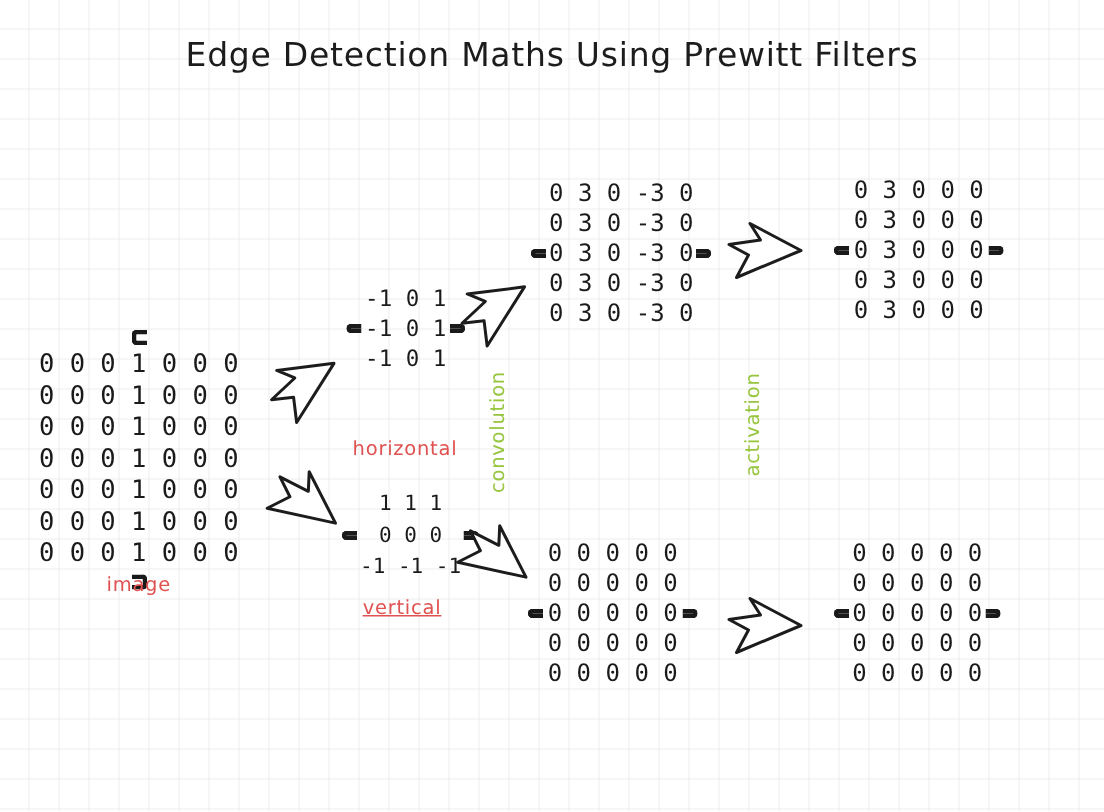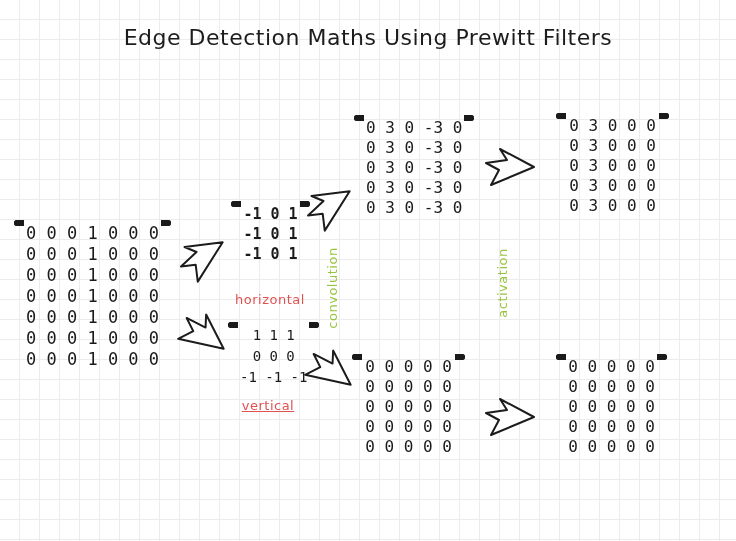--- a/index.html
+++ b/index.html
@@ -20,21 +20,21 @@
   .title {
     position: absolute; left: 0; right: 0; top: 25px;
     text-align: center;
     font-size: 22px; letter-spacing: 0.5px;
     color: #1c1c1c; font-weight: 500;
   }
 
   
   .matrix {
     position: absolute;
-    display: flex; align-items: flex-start;
+    display: flex; align-items: center;
     color: #1a1a1a;
   }
   .bk { width: 10px; flex: 0 0 10px; }
   .bk.l {
     border-left: 3px solid #1a1a1a;
     border-top: 3px solid #1a1a1a;
     border-bottom: 3px solid #1a1a1a;
     border-radius: 3px 0 0 3px;
   }
   .bk.r {
@@ -45,24 +45,24 @@
   }
   .rows {
     flex: 1 1 auto;
     display: flex; flex-direction: column;
     justify-content: space-around; align-items: center;
     font-family: "DejaVu Sans Mono", monospace;
     padding: 3px 2px;
     white-space: pre;
   }
 
-  #m-image        { left: 14px;  top: 220px; width: 157px; height: 158px; }
+  #m-image        { left: 14px;  top: 220px; width: 157px; height: 158px; flex-direction: column; }
   #m-image .rows  { font-size: 17px; line-height: 21px; }
 
-  #m-hfilter      { left: 231px; top: 201px; width: 79px;  height: 67px; font-weight: bold; }
+  #m-hfilter      { left: 231px; top: 185px; width: 79px;  height: 67px; }
   #m-hfilter .rows{ font-size: 15px; line-height: 20px; }
 
   #m-vfilter      { left: 228px; top: 322px; width: 81px;  height: 70px; }
   #m-vfilter .rows{ font-size: 14px; line-height: 21px; }
 
   #m-conv-h       { left: 354px; top: 115px; width: 113px; height: 107px; }
   #m-act-h        { left: 556px; top: 113px; width: 113px; height: 107px; }
   #m-conv-v       { left: 352px; top: 354px; width: 113px; height: 110px; }
   #m-act-v        { left: 556px; top: 354px; width: 111px; height: 110px; }
   #m-conv-h .rows, #m-act-h .rows, #m-conv-v .rows, #m-act-v .rows {
@@ -114,20 +114,21 @@
       <div>0 0 0 1 0 0 0</div>
       <div>0 0 0 1 0 0 0</div>
       <div>0 0 0 1 0 0 0</div>
       <div>0 0 0 1 0 0 0</div>
       <div>0 0 0 1 0 0 0</div>
       <div>0 0 0 1 0 0 0</div>
       <div>0 0 0 1 0 0 0</div>
     </div>
     <div class="bk r"></div>
   </div>
+  <div class="lbl-red" id="lbl-image">image</div>
 
   <div class="matrix" id="m-hfilter">
     <div class="bk l"></div>
     <div class="rows">
       <div>-1 0 1</div>
       <div>-1 0 1</div>
       <div>-1 0 1</div>
     </div>
     <div class="bk r"></div>
   </div>

